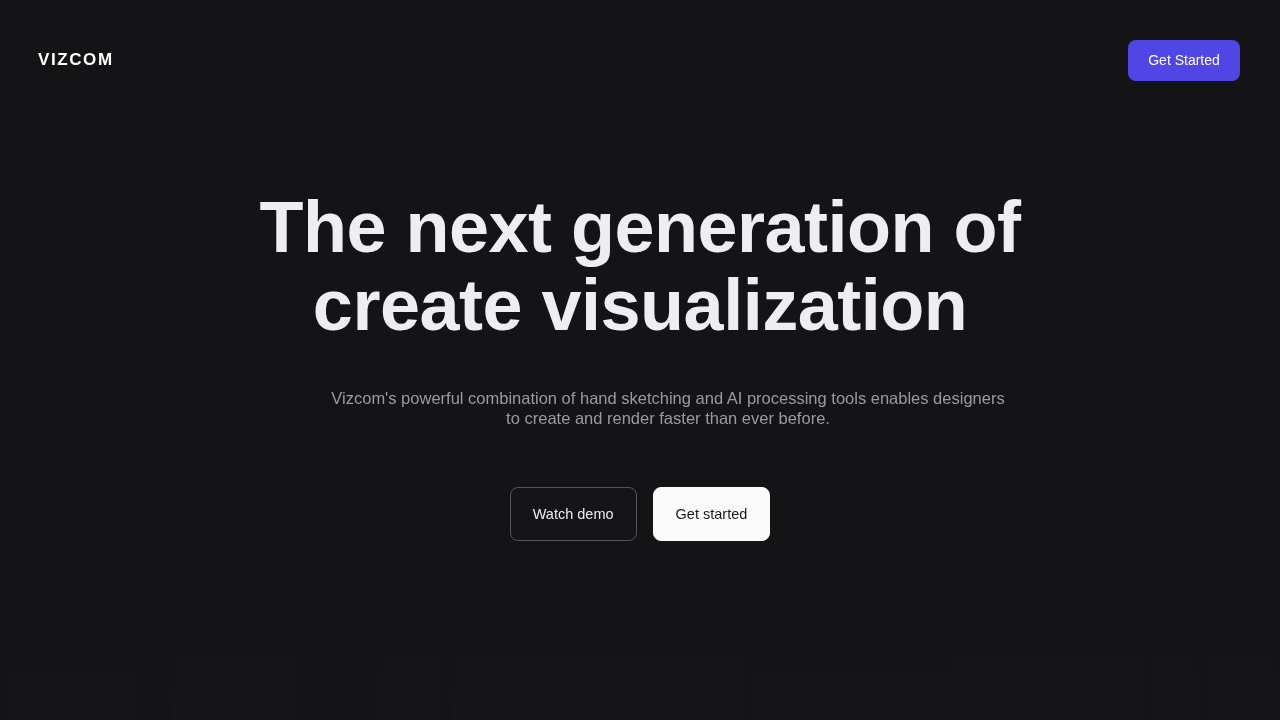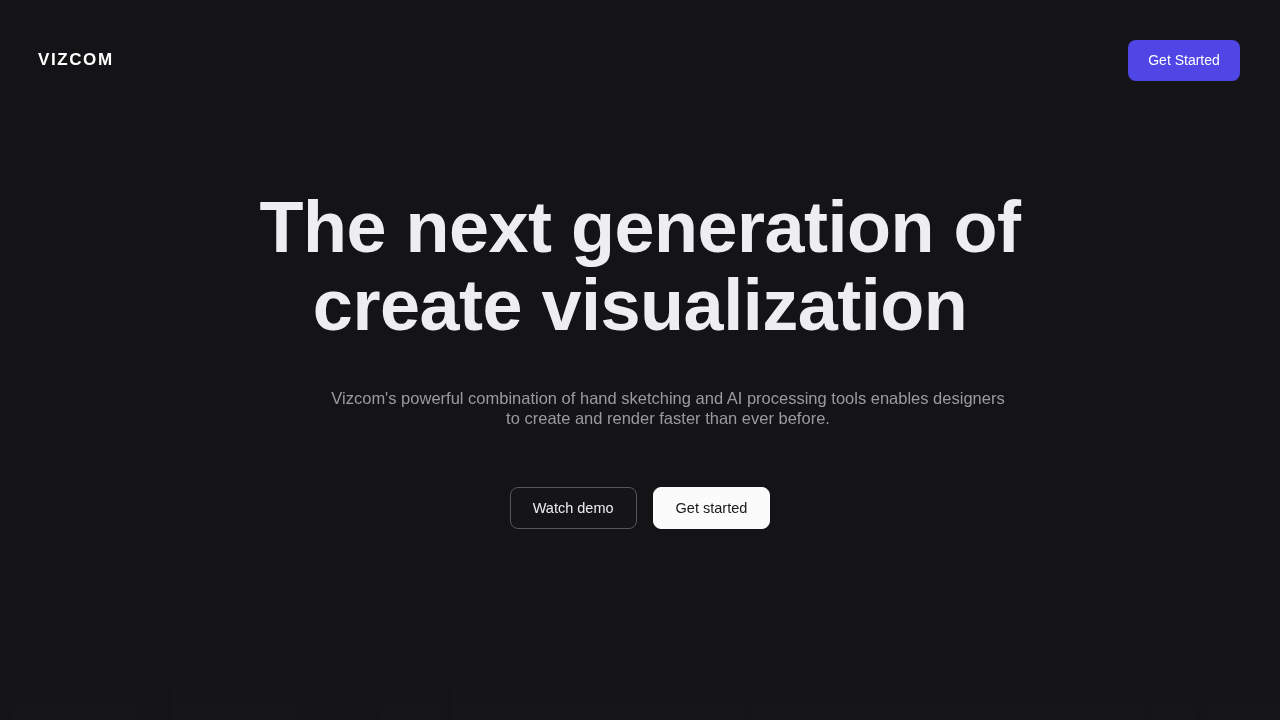--- a/index.html
+++ b/index.html
@@ -129,21 +129,21 @@
     top: 487px;
     left: 0;
     width: 1280px;
     display: flex;
     justify-content: center;
     align-items: center;
     gap: 16px;
   }
 
   .btn {
-    height: 42px;
+    height: 54px;
     border-radius: 8px;
     font-size: 14.5px;
     font-family: "Liberation Sans", sans-serif;
     cursor: pointer;
     padding: 0 22px;
     line-height: 40px;
     white-space: nowrap;
     text-align: center;
   }
 

